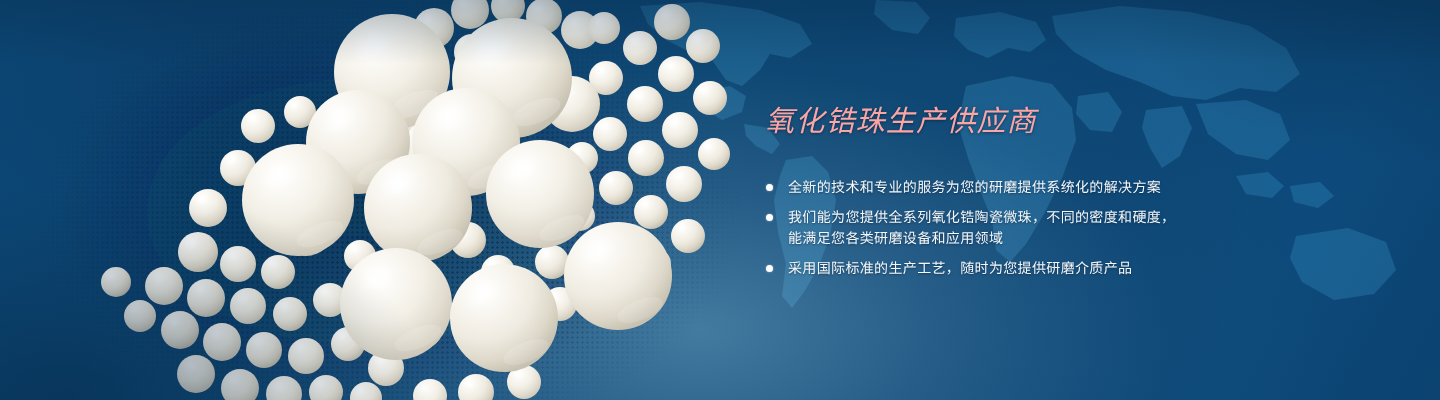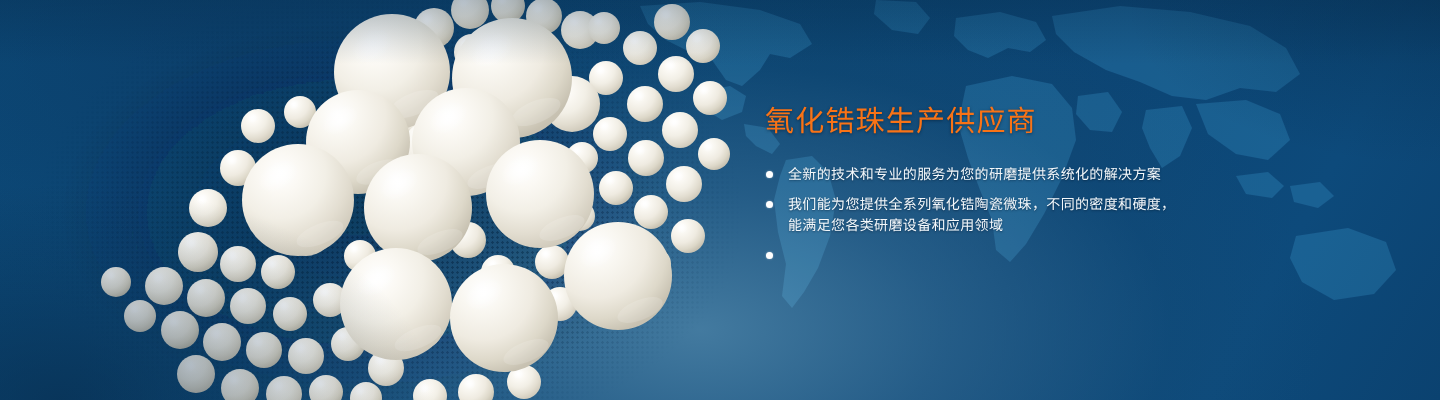--- a/index.html
+++ b/index.html
@@ -90,28 +90,29 @@
   
 
   .copy {
     position: absolute;
     left: 765px;
     top: 104px;
     width: 470px;
   }
 
   .headline {
-    margin: 0 0 26px 0;
+    margin: 0 0 39px 0;
     font-size: 29px;
     line-height: 34px;
     font-weight: 400;
     letter-spacing: 1.2px;
-    color: #f97316;
+    color: #fca5a5;
     text-shadow: 0 1px 3px rgba(2,24,45,0.55);
     white-space: nowrap;
+    font-style: italic;
   }
 
   .bullets {
     list-style: none;
     margin: 0;
     padding: 0;
   }
 
   .bullet {
     position: relative;
@@ -444,18 +445,19 @@
       </li>
 
       <li class="bullet">
         <span class="dot"></span>
         <span>我们能为您提供全系列氧化锆陶瓷微珠，不同的密度和硬度，</span>
         <span class="line2">能满足您各类研磨设备和应用领域</span>
       </li>
 
       <li class="bullet">
         <span class="dot"></span>
+        <span>采用国际标准的生产工艺，随时为您提供研磨介质产品</span>
       </li>
 
     </ul>
   </div>
 
 </div>
 
 </body></html>

